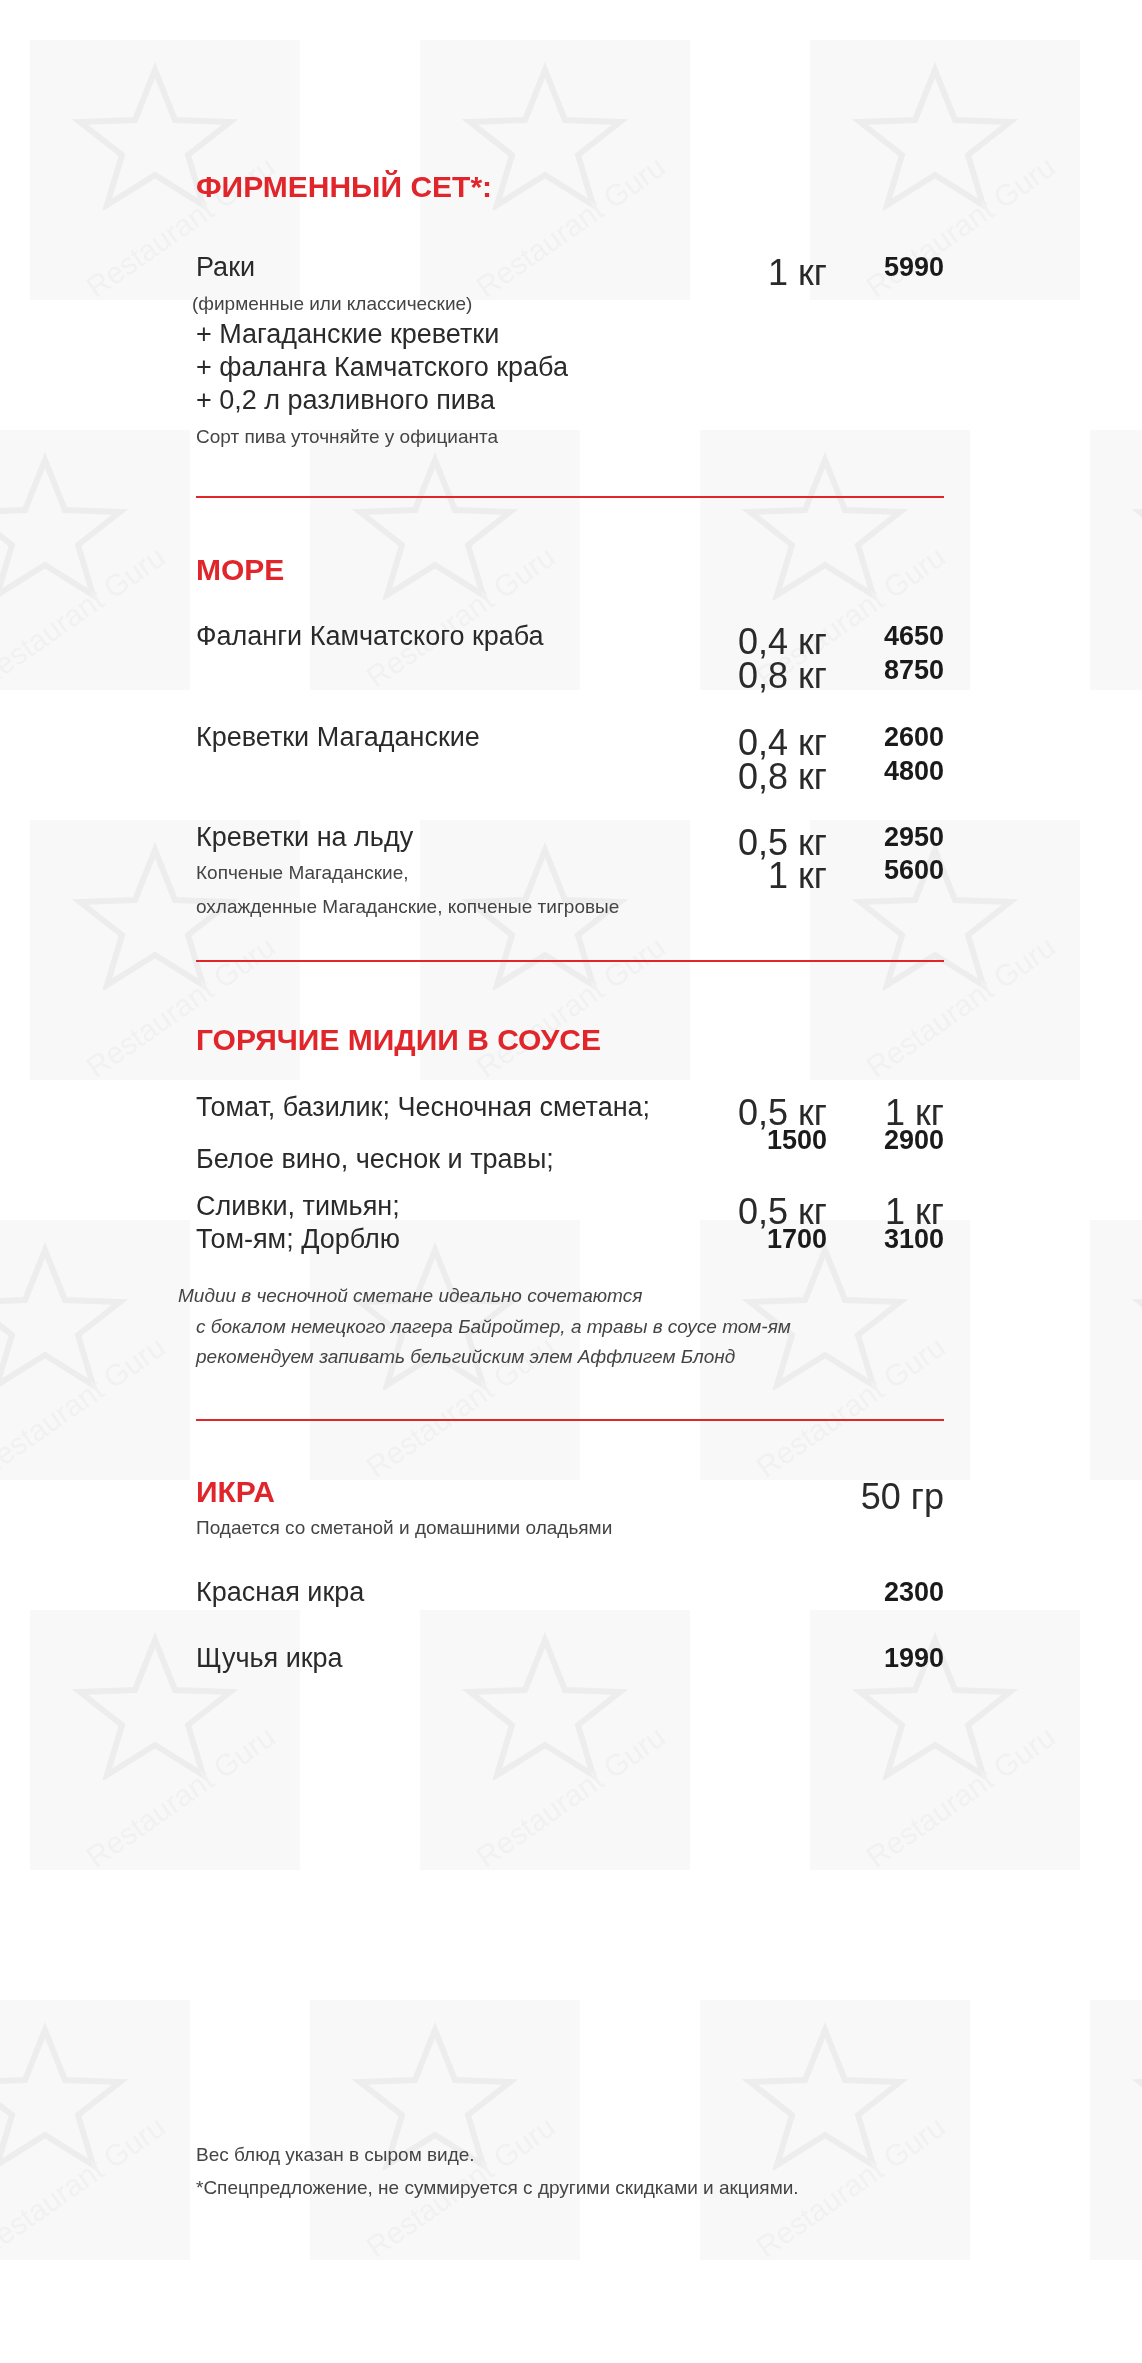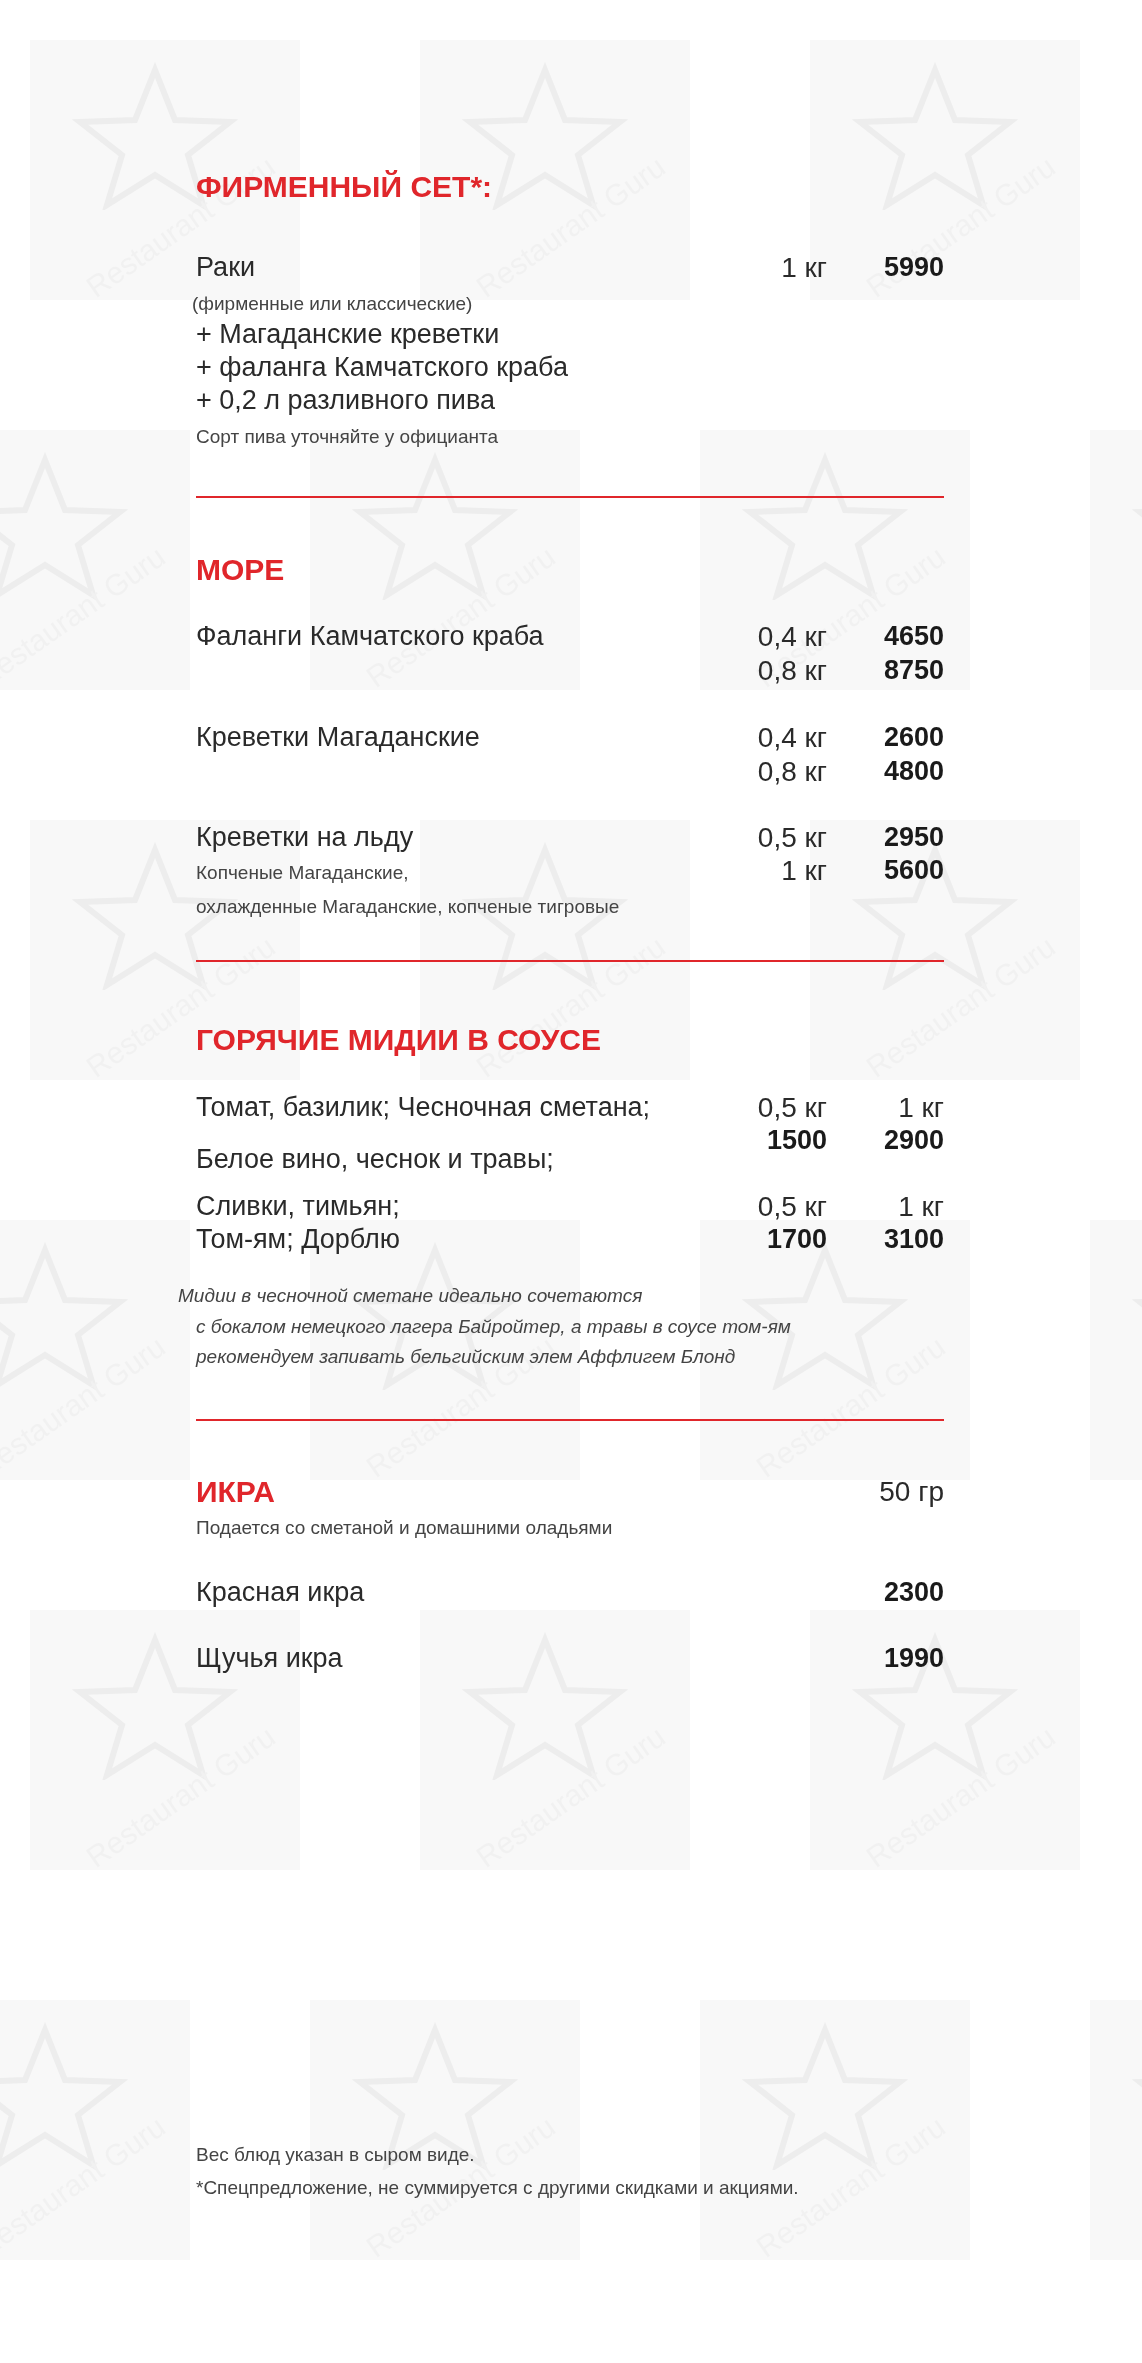--- a/index.html
+++ b/index.html
@@ -5,21 +5,21 @@
   html,body{margin:0;padding:0;background:#fff;}
   body{width:1142px;height:2363px;position:relative;overflow:hidden;font-family:"Liberation Sans",sans-serif;color:#2a2a2a;}
   .wm{position:absolute;width:270px;height:260px;background:#f6f6f6;opacity:.7;}
   .wm svg{position:absolute;left:40px;top:20px;}
   .wm .wt{position:absolute;left:40px;top:170px;transform:rotate(-35deg);font-size:30px;color:#ececec;white-space:nowrap;}
   .abs{position:absolute;white-space:nowrap;}
   .h{color:#e0262b;font-weight:bold;font-size:30px;}
   .t{font-size:27px;font-weight:300;color:#2a2a2a;}
   .s{font-size:19px;color:#444;}
   .i{font-size:19px;color:#444;font-style:italic;}
-  .w{font-size:28px;text-align:right;color:#2a2a2a;}
+  .w{font-size:36px;text-align:right;color:#2a2a2a;}
   .p{font-size:27px;font-weight:bold;text-align:right;color:#1a1a1a;}
   .rule{position:absolute;left:196px;width:748px;height:2px;background:#e0262b;}
 </style>
 </head>
 <body>
 
 <div id="wms">
     <div class="wm" style="left: 30px; top: 40px;">
       <svg width="170" height="150" viewBox="0 0 170 150">
         <path d="M85 10 L105 60 L160 62 L118 95 L133 145 L85 115 L37 145 L52 95 L10 62 L65 60 Z" fill="none" stroke="#e6e6e6" stroke-width="6"></path>

